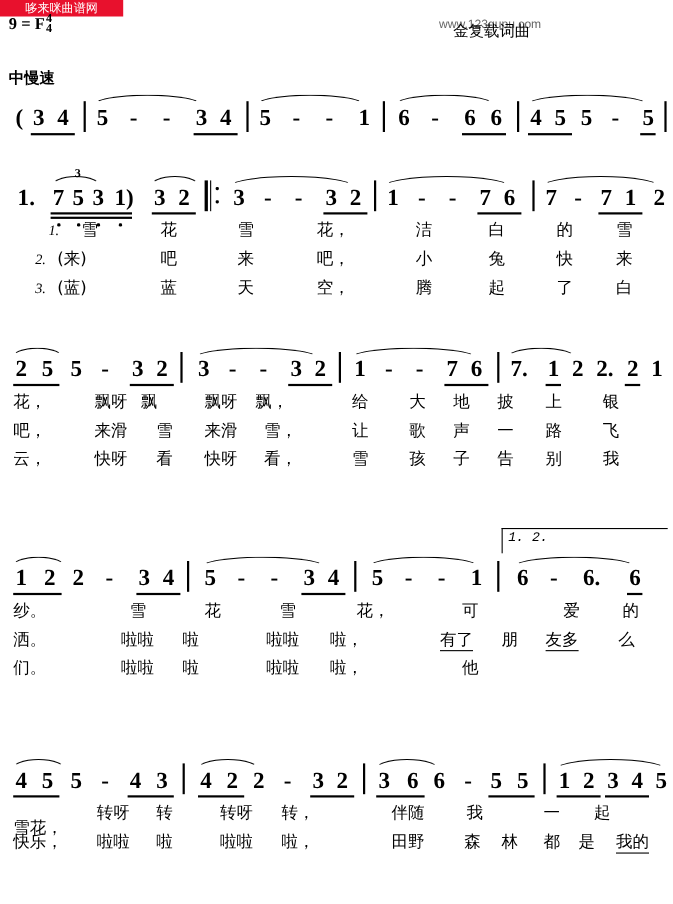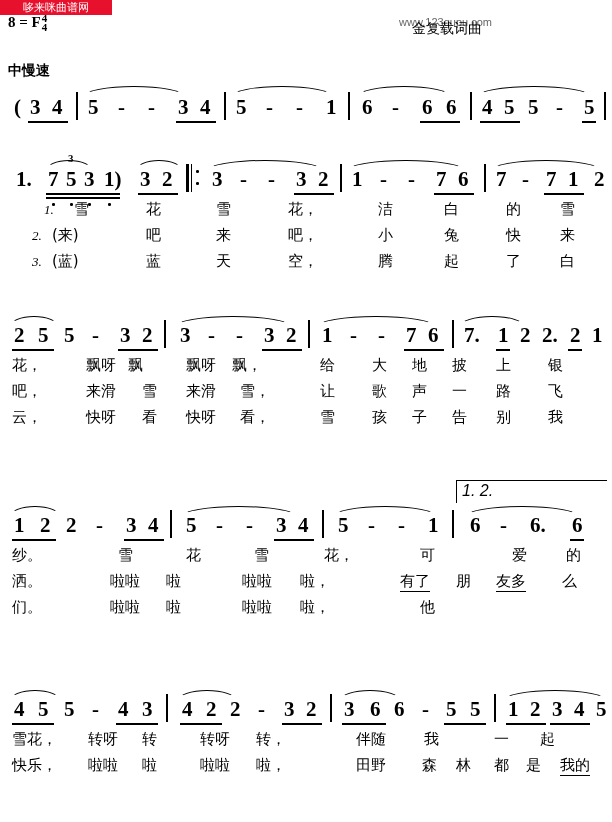--- a/index.html
+++ b/index.html
@@ -175,43 +175,43 @@
   .repeat-start .thin {
     position: absolute; left: 5px; top: 0; width: 1.3px; height: 100%; background: #000;
   }
   .ending-bracket {
     position: absolute;
     border-left: 1.4px solid #000;
     border-top: 1.4px solid #000;
   }
   .ending-label {
     position: absolute;
-    font-size: 16px;
-    font-family: Liberation Sans, sans-serif;
+    font-size: 12px;
+    font-family: Liberation Mono, monospace;
     font-style: italic;
   }
   .triplet {
     position: absolute;
     font-size: 11px;
     font-family: "Liberation Serif", serif;
   }
   .ul-lyric {
     border-bottom: 1.2px solid #000;
   }
 </style>
 </head>
 <body>
 
 <div class="page">
 
   <div class="site-banner">哆来咪曲谱网</div>
   <div class="watermark">www.123qupu.com</div>
 
   <div class="key-sig">
-    <span>8 = F</span><span class="time-sig"><span class="num">4</span><span class="den">4</span></span>
+    <span>9 = F</span><span class="time-sig"><span class="num">4</span><span class="den">4</span></span>
   </div>
 
   <div class="composer">金复载词曲</div>
   <div class="tempo">中慢速</div>
 
   <div class="system" style="top:84px;">
     <div class="notes">
       
       <div class="slur" style="left:84px; top:2px; width:98px;"></div>
       <div class="slur" style="left:232px; top:2px; width:98px;"></div>
@@ -548,21 +548,21 @@
       <div class="cell" style="left:508px;">1</div>
       <div class="cell" style="left:530px;">2</div>
       <div class="underline1" style="left:506px; bottom:1px; width:40px;"></div>
       <div class="cell" style="left:552px;">3</div>
       <div class="cell" style="left:574px;">4</div>
       <div class="underline1" style="left:550px; bottom:1px; width:40px;"></div>
       <div class="cell" style="left:596px;">5</div>
     </div>
 
     <div class="lyricline" style="height:26px; margin-top:4px;">
-      <span class="ly" style="left:12px;">雪花，</span>
+      <span class="ly" style="left:12px;margin-top:13px;">雪花，</span>
       <span class="ly" style="left:88px;">转呀</span>
       <span class="ly" style="left:142px;">转</span>
       <span class="ly" style="left:200px;">转呀</span>
       <span class="ly" style="left:256px;">转，</span>
       <span class="ly" style="left:356px;">伴随</span>
       <span class="ly" style="left:424px;">我</span>
       <span class="ly" style="left:494px;">一</span>
       <span class="ly" style="left:540px;">起</span>
     </div>
 

